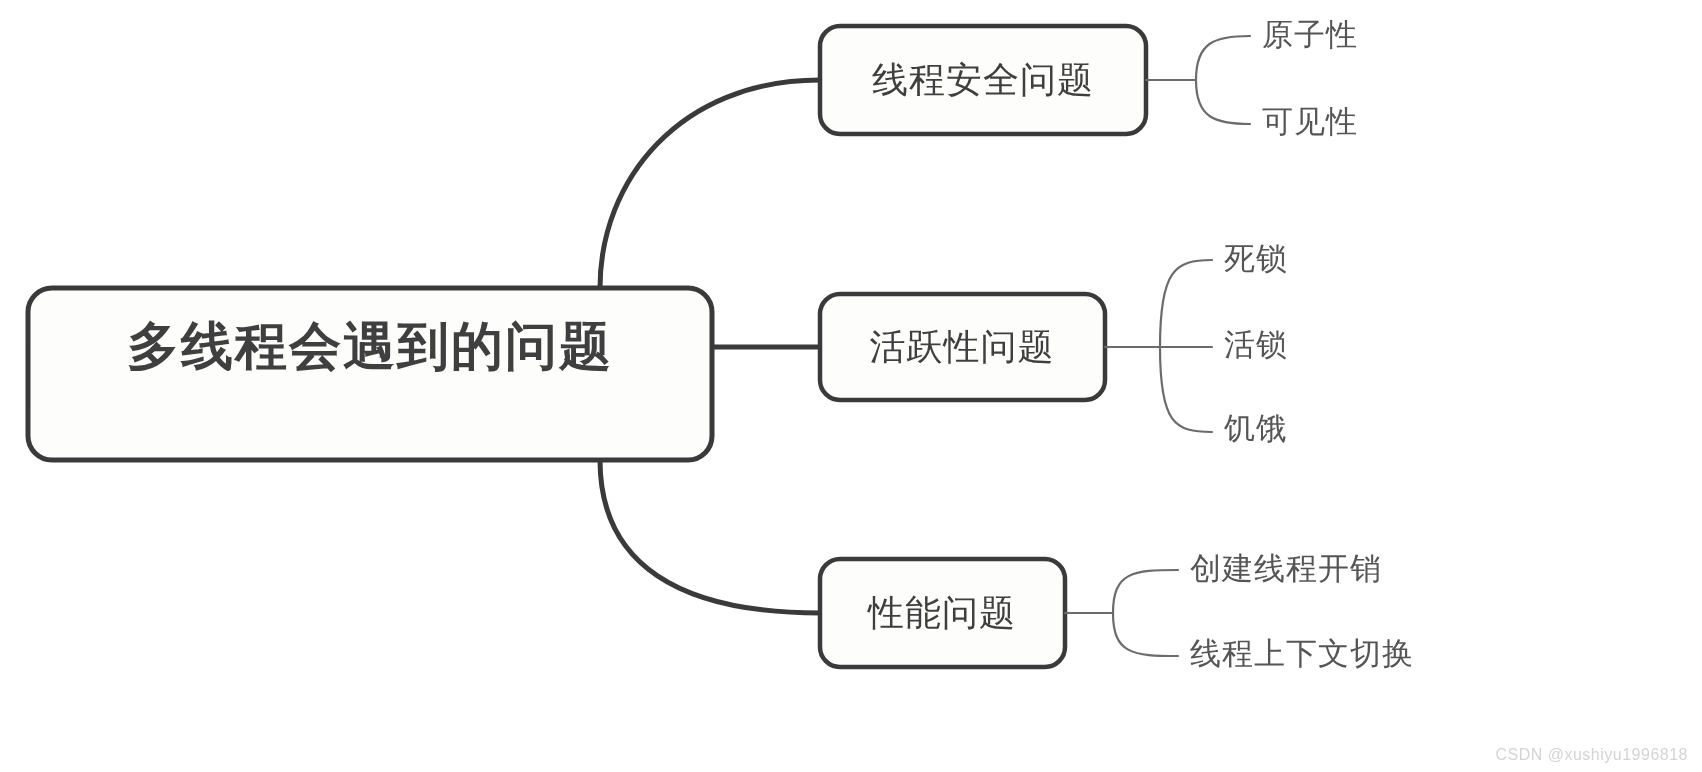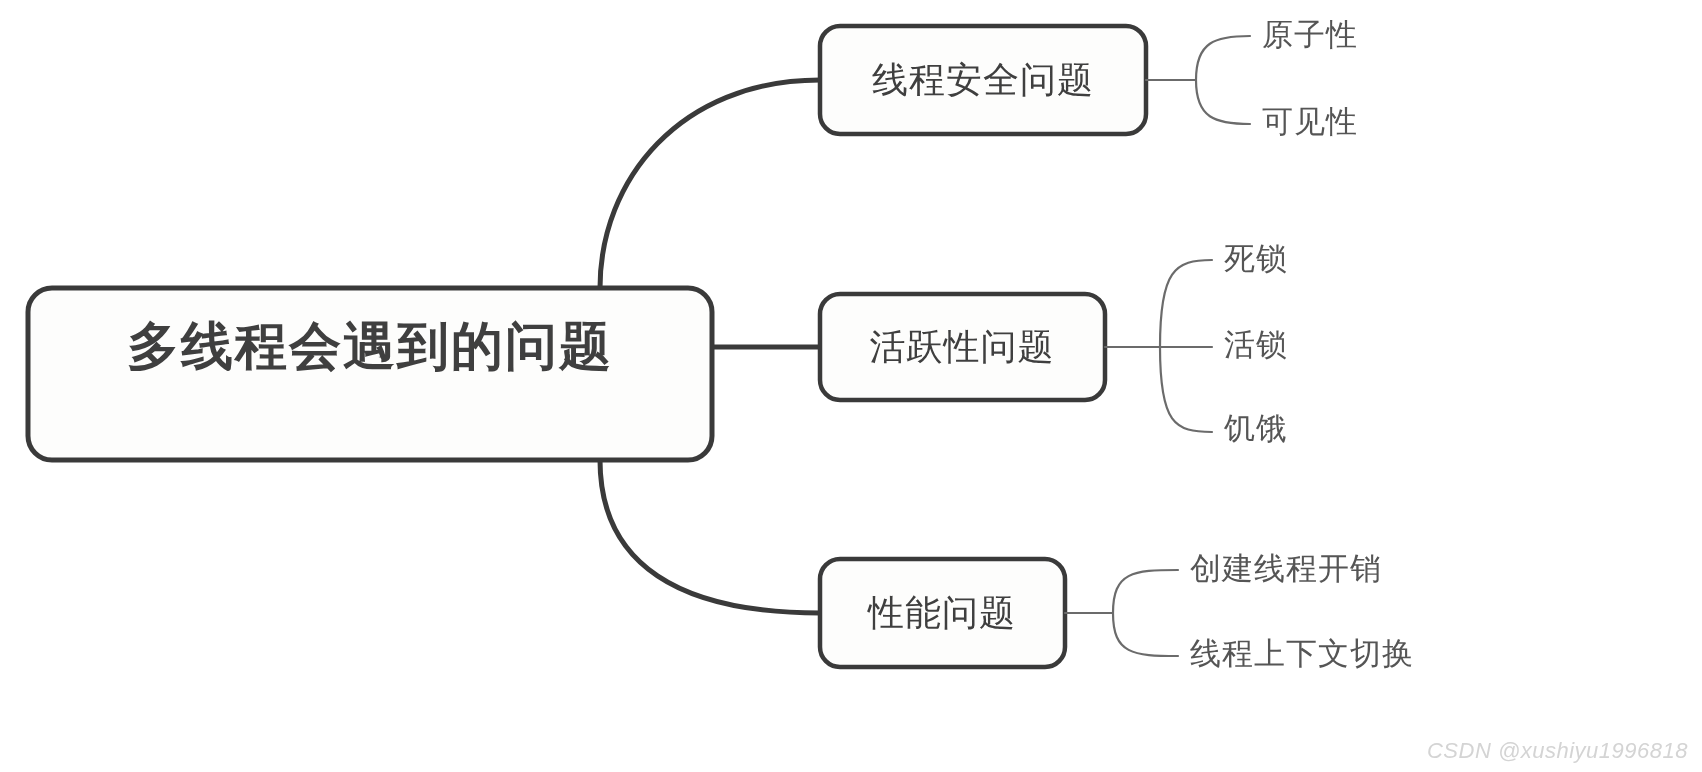--- a/index.html
+++ b/index.html
@@ -66,25 +66,24 @@
     font-size: 31px;
     text-anchor: start;
     dominant-baseline: middle;
     letter-spacing: 1px;
   }
   .watermark {
     position: absolute;
     right: 14px;
     bottom: 8px;
     font-family: "Liberation Sans", "DejaVu Sans", sans-serif;
-    font-size: 22px;
+    font-size: 16px;
     color: #d4d4d4;
     letter-spacing: 0.5px;
     user-select: none;
-    font-style: italic;
   }
 </style>
 </head>
 <body>
 
 <svg id="mindmap" viewBox="0 0 1702 772" xmlns="http://www.w3.org/2000/svg">
 
   <path class="edge-main" d="M 600 288 C 600 180 680 80 820 80"></path>
   <path class="edge-main" d="M 712 347 L 820 347"></path>
   <path class="edge-main" d="M 600 460 C 600 565 680 613 820 613"></path>

